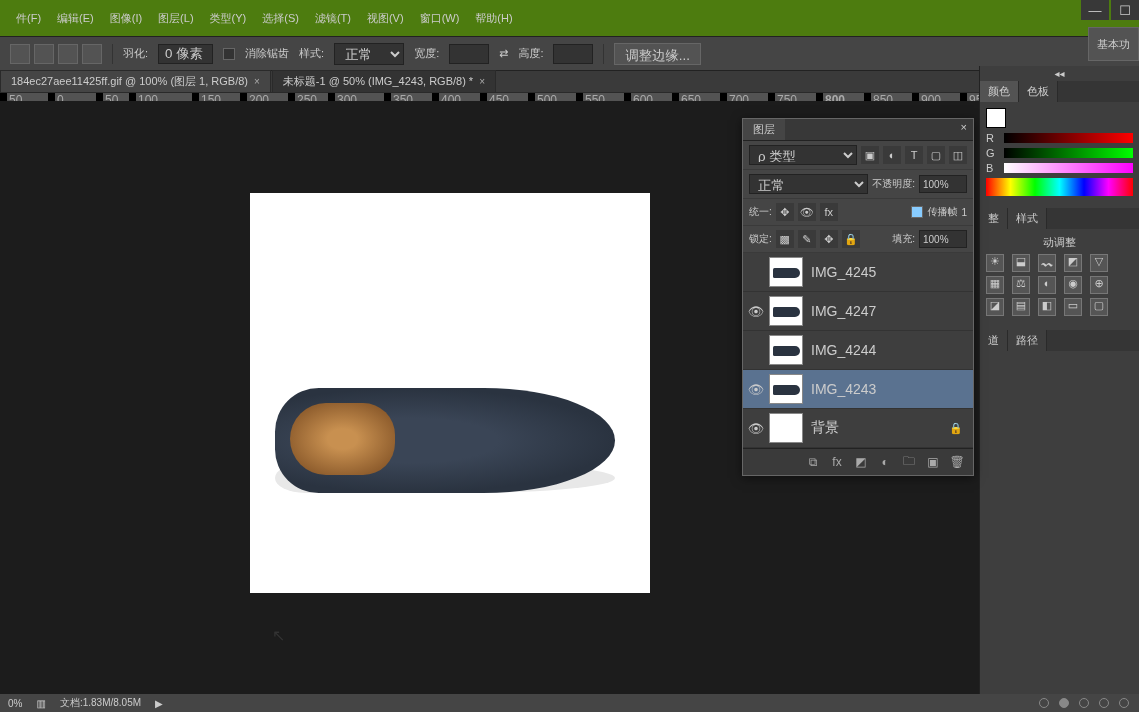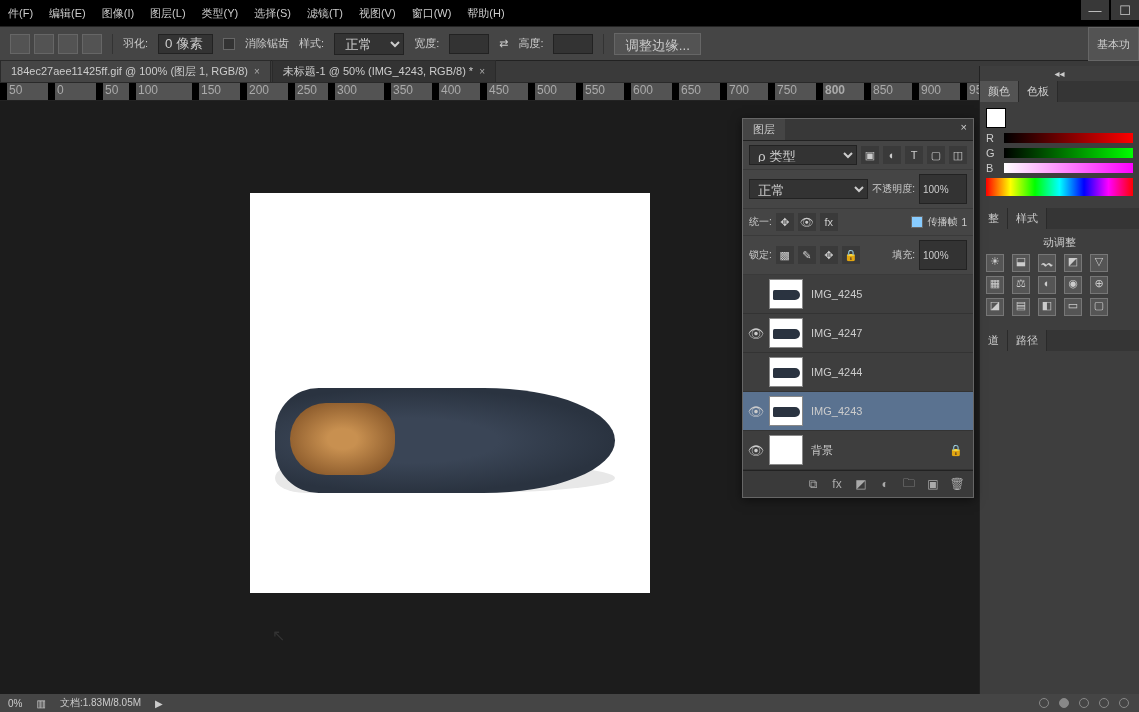--- a/index.html
+++ b/index.html
@@ -1,17 +1,17 @@
 <!DOCTYPE html>
 <html><head>
 <meta charset="utf-8">
 <style>
 * { margin: 0; padding: 0; box-sizing: border-box; font-family: "Microsoft YaHei", Arial, sans-serif; }
 body { background: #1c1c1c; width: 1139px; height: 712px; overflow: hidden; color: #ccc; font-size: 11px; position: relative; }
-.menubar { height: 27px; background: #000000; display: flex; align-items: center; padding: 0 0; border-bottom: 1px solid #222; }
+.menubar { height: 37px; background: #4d7c0f; display: flex; align-items: center; padding: 0 8px; border-bottom: 1px solid #222; }
 .menubar span { padding: 0 8px; cursor: default; }
 .win-controls { position: absolute; right: 0; top: 0; display: flex; gap: 2px; }
 .win-btn { width: 28px; height: 20px; background: #383838; display: flex; align-items: center; justify-content: center; font-size: 13px; }
 .optbar { height: 34px; background: #454545; display: flex; align-items: center; padding: 0 10px; border-bottom: 1px solid #222; gap: 10px; }
 .sel-icons { display: flex; gap: 4px; }
 .sel-icon { width: 20px; height: 20px; background: #535353; border: 1px solid #666; }
 .sep { width: 1px; height: 20px; background: #333; }
 .opt-label { color: #ccc; }
 .opt-input { background: #333; border: 1px solid #222; color: #ccc; padding: 2px 6px; width: 55px; height: 20px; }
 .opt-select { background: #333; border: 1px solid #222; color: #ccc; padding: 2px 6px; width: 70px; height: 22px; }
@@ -55,29 +55,29 @@
 
 
 .layers-panel { position: absolute; left: 742px; top: 118px; width: 232px; background: #454545; border: 1px solid #666; box-shadow: 0 2px 10px rgba(0,0,0,.5); z-index: 10; }
 .lp-header { display: flex; background: #383838; border-bottom: 1px solid #222; }
 .lp-tab { padding: 3px 10px; background: #454545; }
 .lp-x { margin-left: auto; padding: 2px 6px; }
 .lp-row { display: flex; align-items: center; padding: 4px 6px; border-bottom: 1px solid #3a3a3a; gap: 4px; }
 .lp-select { background: #333; border: 1px solid #222; color: #ccc; padding: 2px 4px; flex: 1; height: 20px; }
 .lp-sm-icon { width: 18px; height: 18px; display: flex; align-items: center; justify-content: center; background: #3a3a3a; }
 .lp-label { font-size: 10px; }
-.lp-input { background: #333; border: 1px solid #222; color: #ccc; width: 48px; height: 30px; padding: 0 3px; font-size: 10px; }
+.lp-input { background: #333; border: 1px solid #222; color: #ccc; width: 48px; height: 18px; padding: 0 3px; font-size: 10px; }
 .layer-list { max-height: 210px; overflow: hidden; }
 .layer-item { display: flex; align-items: center; height: 39px; border-bottom: 1px solid #333; background: #3e3e3e; }
 .layer-item.selected { background: #5a7290; }
 .eye { width: 26px; text-align: center; font-size: 13px; }
 .thumb { width: 34px; height: 30px; background: #fff; border: 1px solid #888; margin-right: 8px; position: relative; }
 .thumb.bg::after { content:""; position:absolute; inset:0; background: #fff; }
 .thumb .mini-shoe { position: absolute; left: 3px; top: 10px; width: 27px; height: 10px; background: #2a3340; border-radius: 3px 10px 10px 3px; }
-.layer-name { font-size: 11px; }
+.layer-name { font-size: 14px; }
 .lock-icon { margin-left: auto; margin-right: 10px; font-size: 11px; }
 .lp-footer { display: flex; justify-content: flex-end; gap: 8px; padding: 5px 8px; background: #3a3a3a; border-top: 1px solid #222; }
 .lp-ficon { width: 16px; height: 16px; display: flex; align-items: center; justify-content: center; font-size: 12px; color: #aaa; }
 .chk { width: 12px; height: 12px; background: #333; border: 1px solid #666; display: inline-block; }
 .chk.on { background: #8cf; }
 
 .status-circles { position: absolute; right: 10px; bottom: 0; height: 18px; display: flex; align-items: center; gap: 10px; }
 .circle { width: 10px; height: 10px; border-radius: 50%; border: 1px solid #888; }
 .circle.fill { background: #888; }
 </style>

